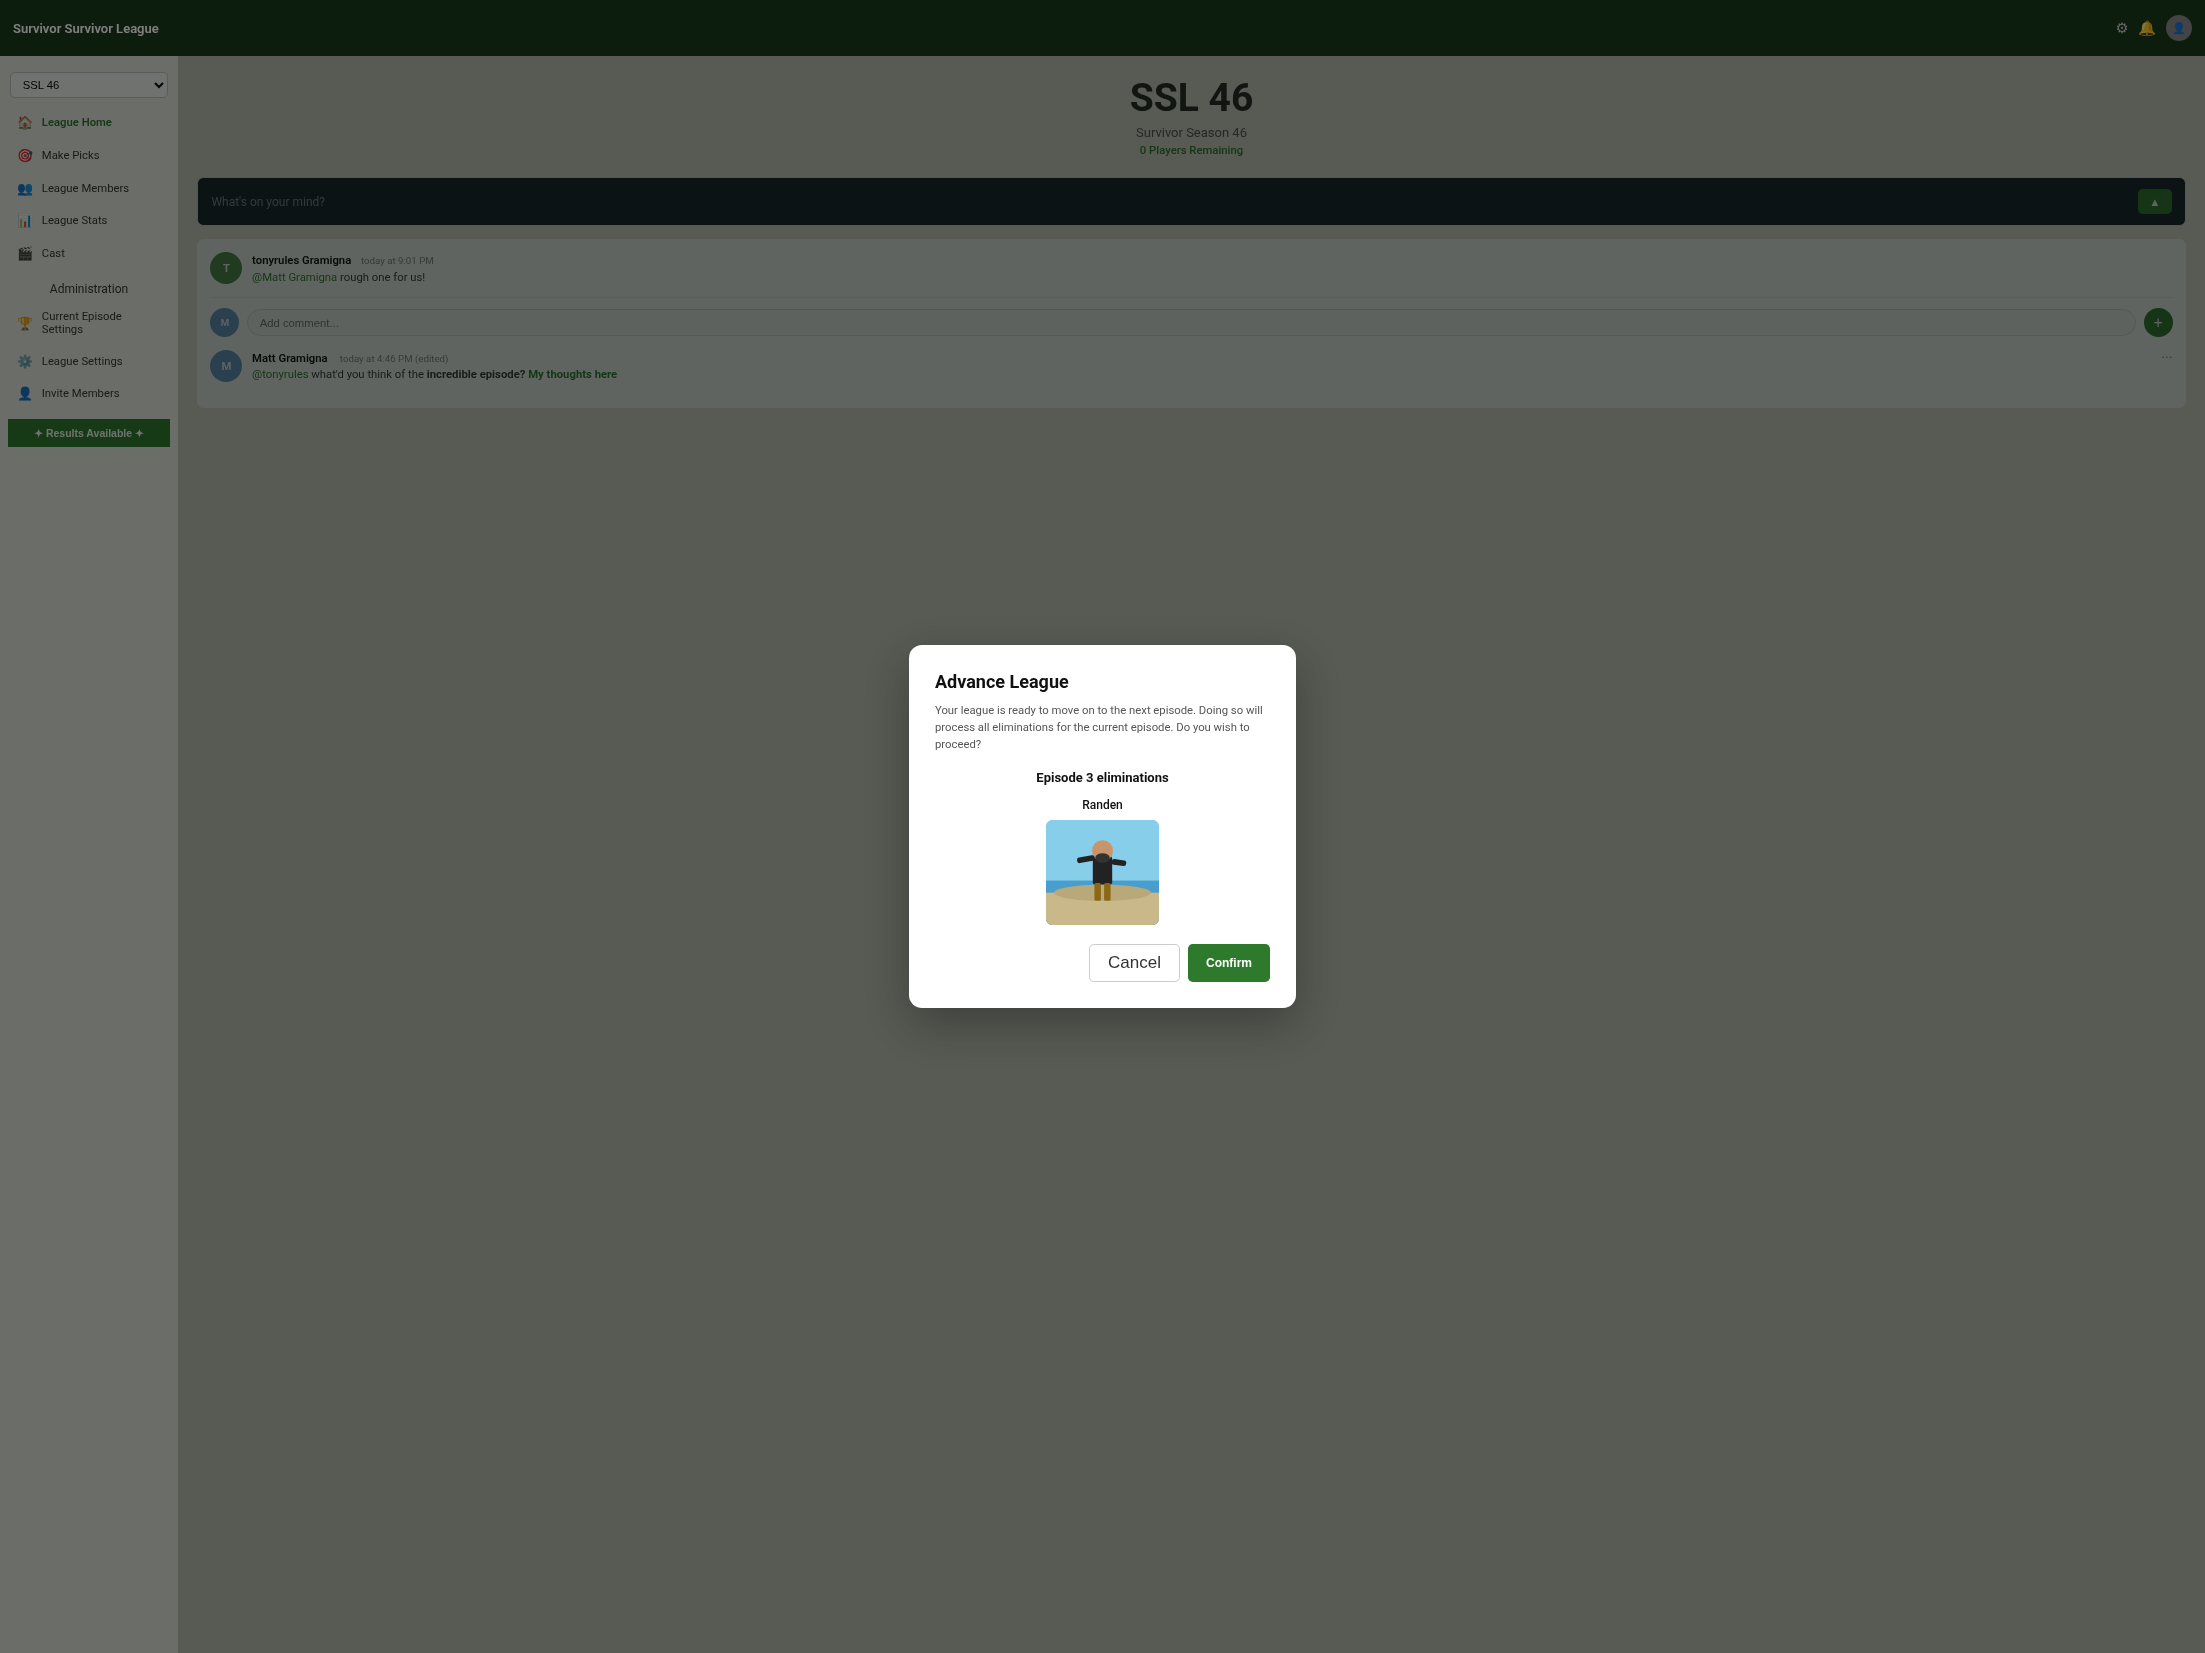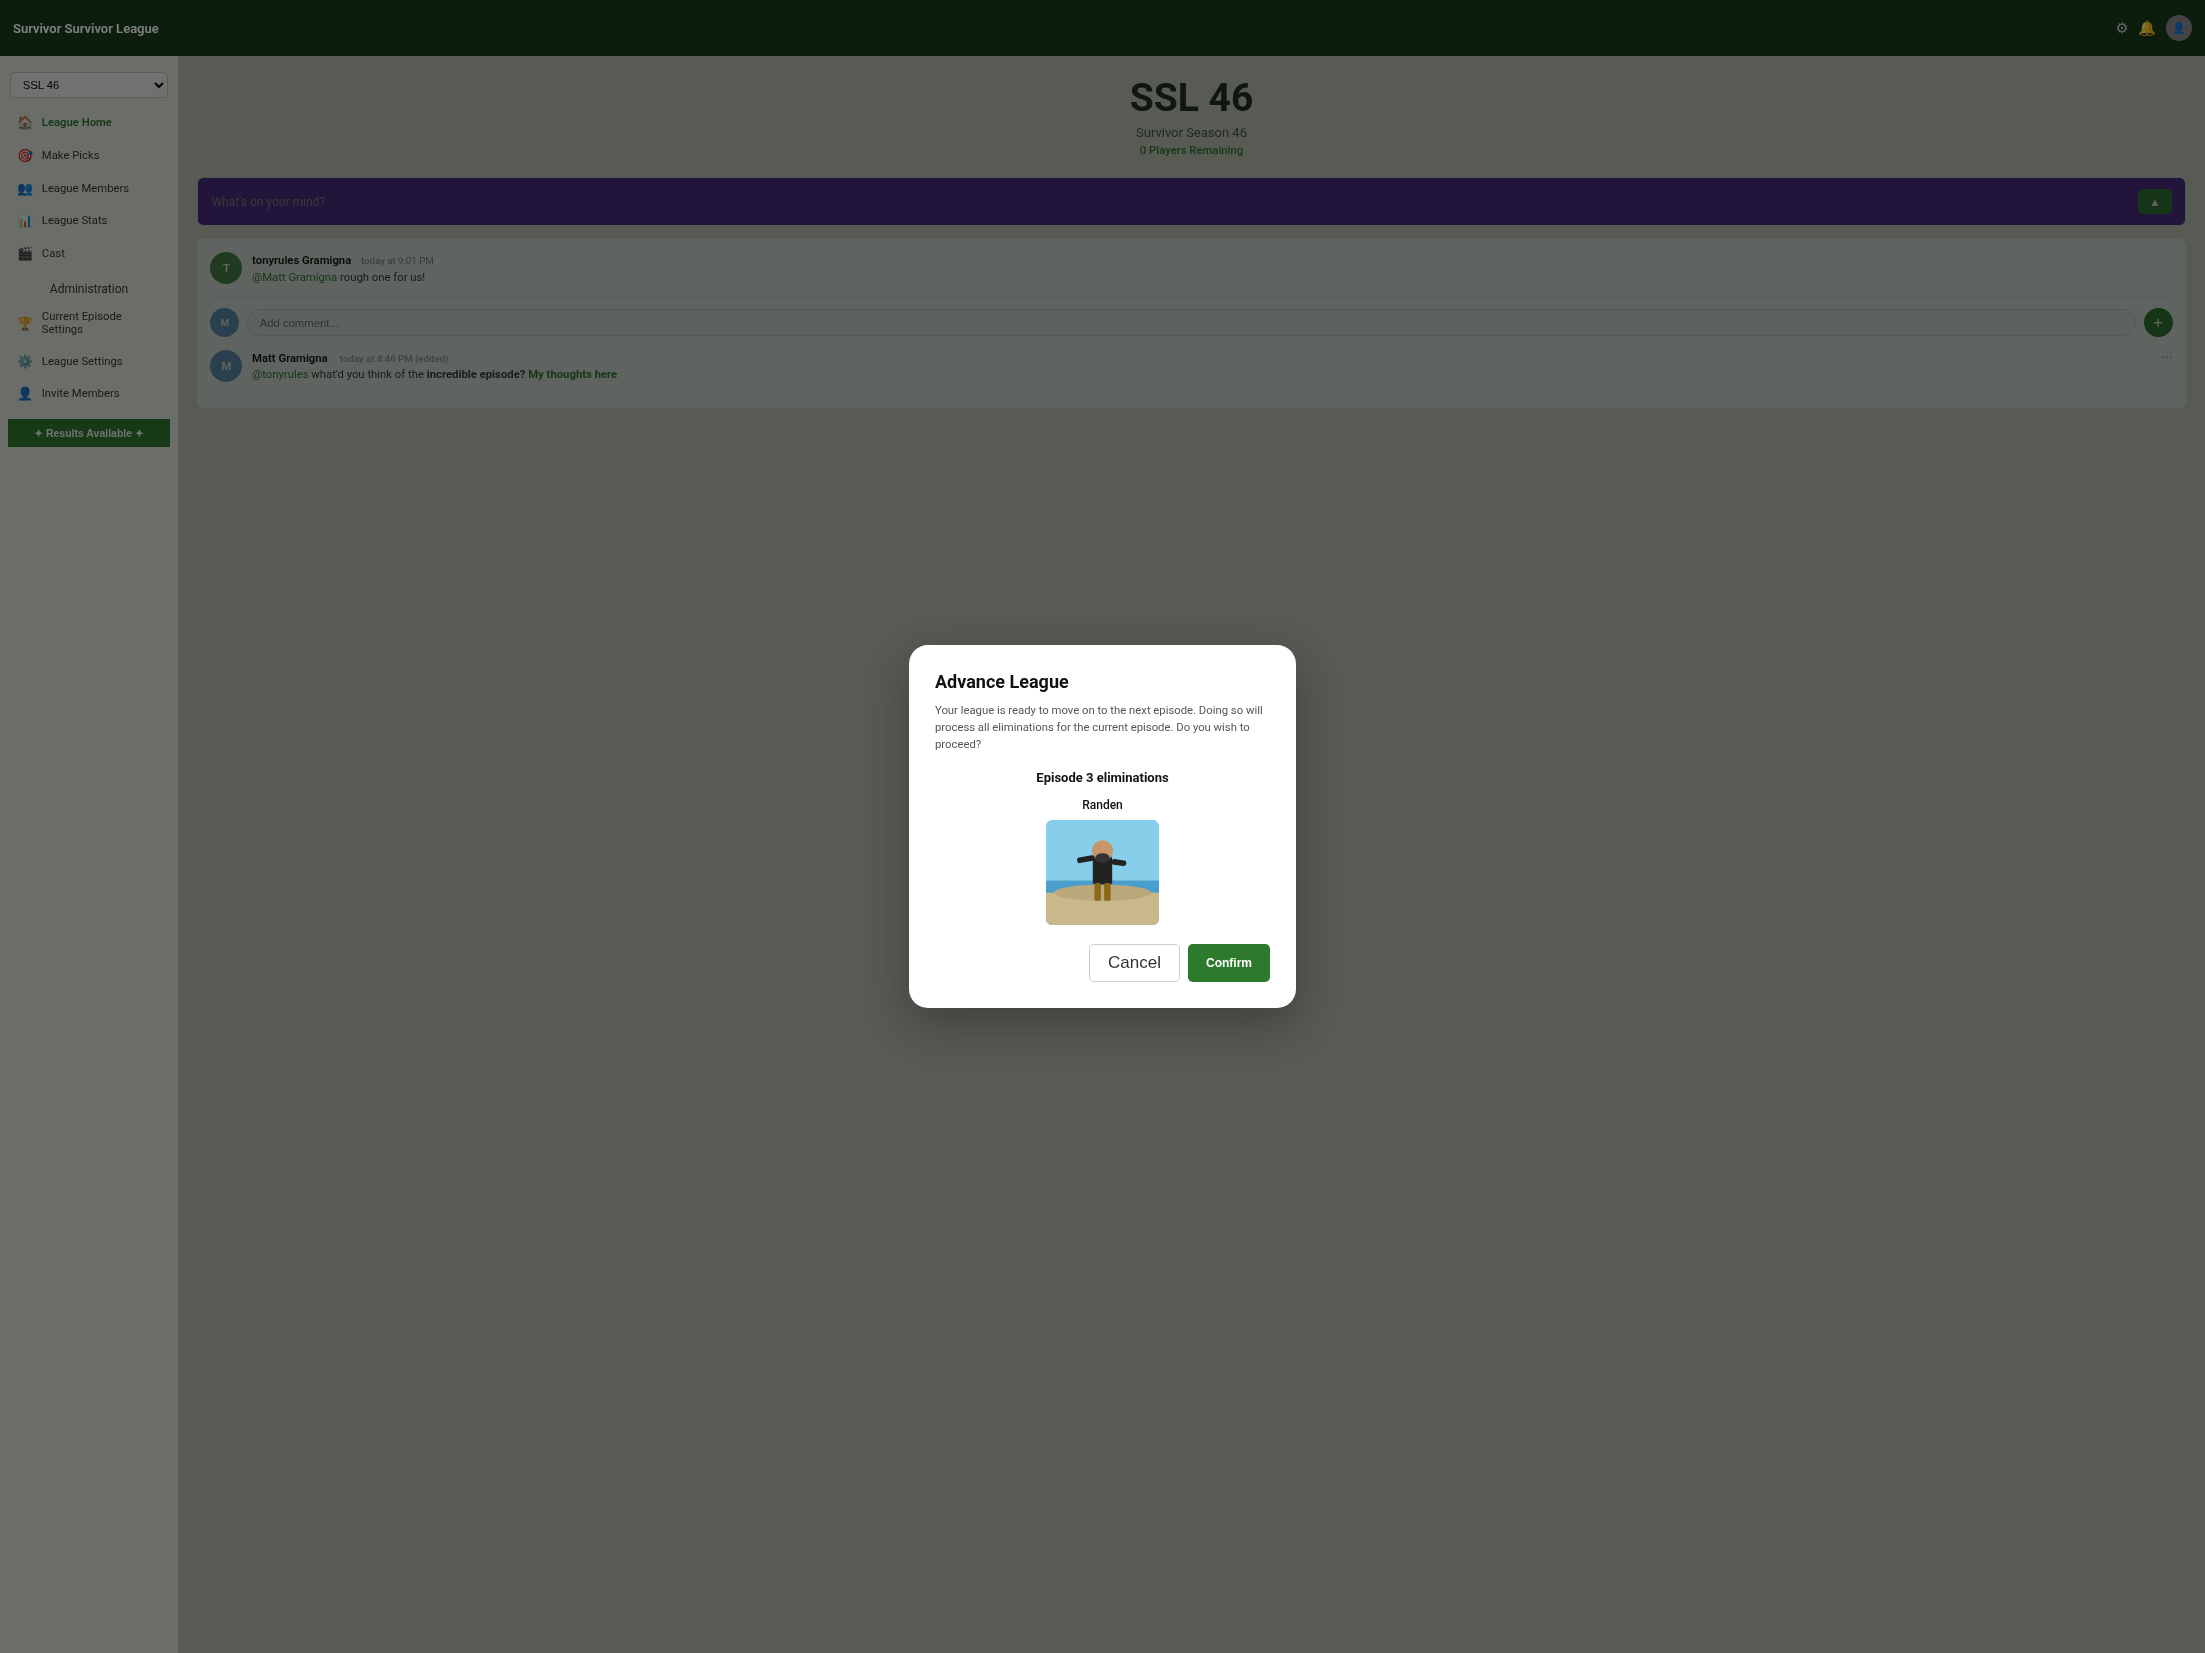--- a/index.html
+++ b/index.html
@@ -71,21 +71,21 @@
       padding: 19.4px;
       position: relative;
       opacity: 0.7;
     }
     .league-header { text-align: center; margin-bottom: 19.4px; }
     .league-title { font-size: 39px; font-weight: 700; color: #222; }
     .league-subtitle { font-size: 13px; color: #555; margin-top: 3.2px; }
     .players-remaining { font-size: 11.3px; color: #2d7a2d; margin-top: 4.8px; font-weight: 500; }
 
     .comment-box {
-      background: #4c1d95; border-radius: 6.5px; padding: 11.3px 13px;
+      background: #0f172a; border-radius: 6.5px; padding: 11.3px 13px;
       margin-bottom: 13px; display: flex; align-items: center;
       gap: 24px; color: #888; font-size: 12px;
       border: 0.8px solid #ddd;
     }
     .post-btn {
       margin-left: auto; background: #2d7a2d; color: white;
       border: none; border-radius: 4.8px; padding: 6.5px 11.3px;
       cursor: pointer; font-size: 11.3px;
     }
 
@@ -120,21 +120,21 @@
     .comment-menu { color: #888; font-size: 14.5px; cursor: pointer; margin-left: auto; }
 
     
     .modal-overlay {
       position: fixed; top: 0; left: 0; right: 0; bottom: 0;
       background: rgba(0,0,0,0.5);
       display: flex; align-items: center; justify-content: center;
       z-index: 100;
     }
     .modal {
-      background: white; border-radius: 19px;
+      background: white; border-radius: 13px;
       width: 387px; padding: 26px;
       box-shadow: 0 16px 48px rgba(0,0,0,0.3);
     }
     .modal-title { font-size: 18px; font-weight: 700; color: #111; margin-bottom: 11.3px; }
     .modal-desc { font-size: 11.3px; color: #555; line-height: 1.5; margin-bottom: 16px; }
     .modal-episode-title { font-size: 13px; font-weight: 700; color: #111; text-align: center; margin-bottom: 13px; }
     .modal-player { display: flex; flex-direction: column; align-items: center; margin-bottom: 19.4px; }
     .modal-player-name { font-size: 12px; font-weight: 500; color: #111; margin-bottom: 8px; }
     .modal-actions { display: flex; gap: 8px; justify-content: flex-end; }
     .btn-cancel {

